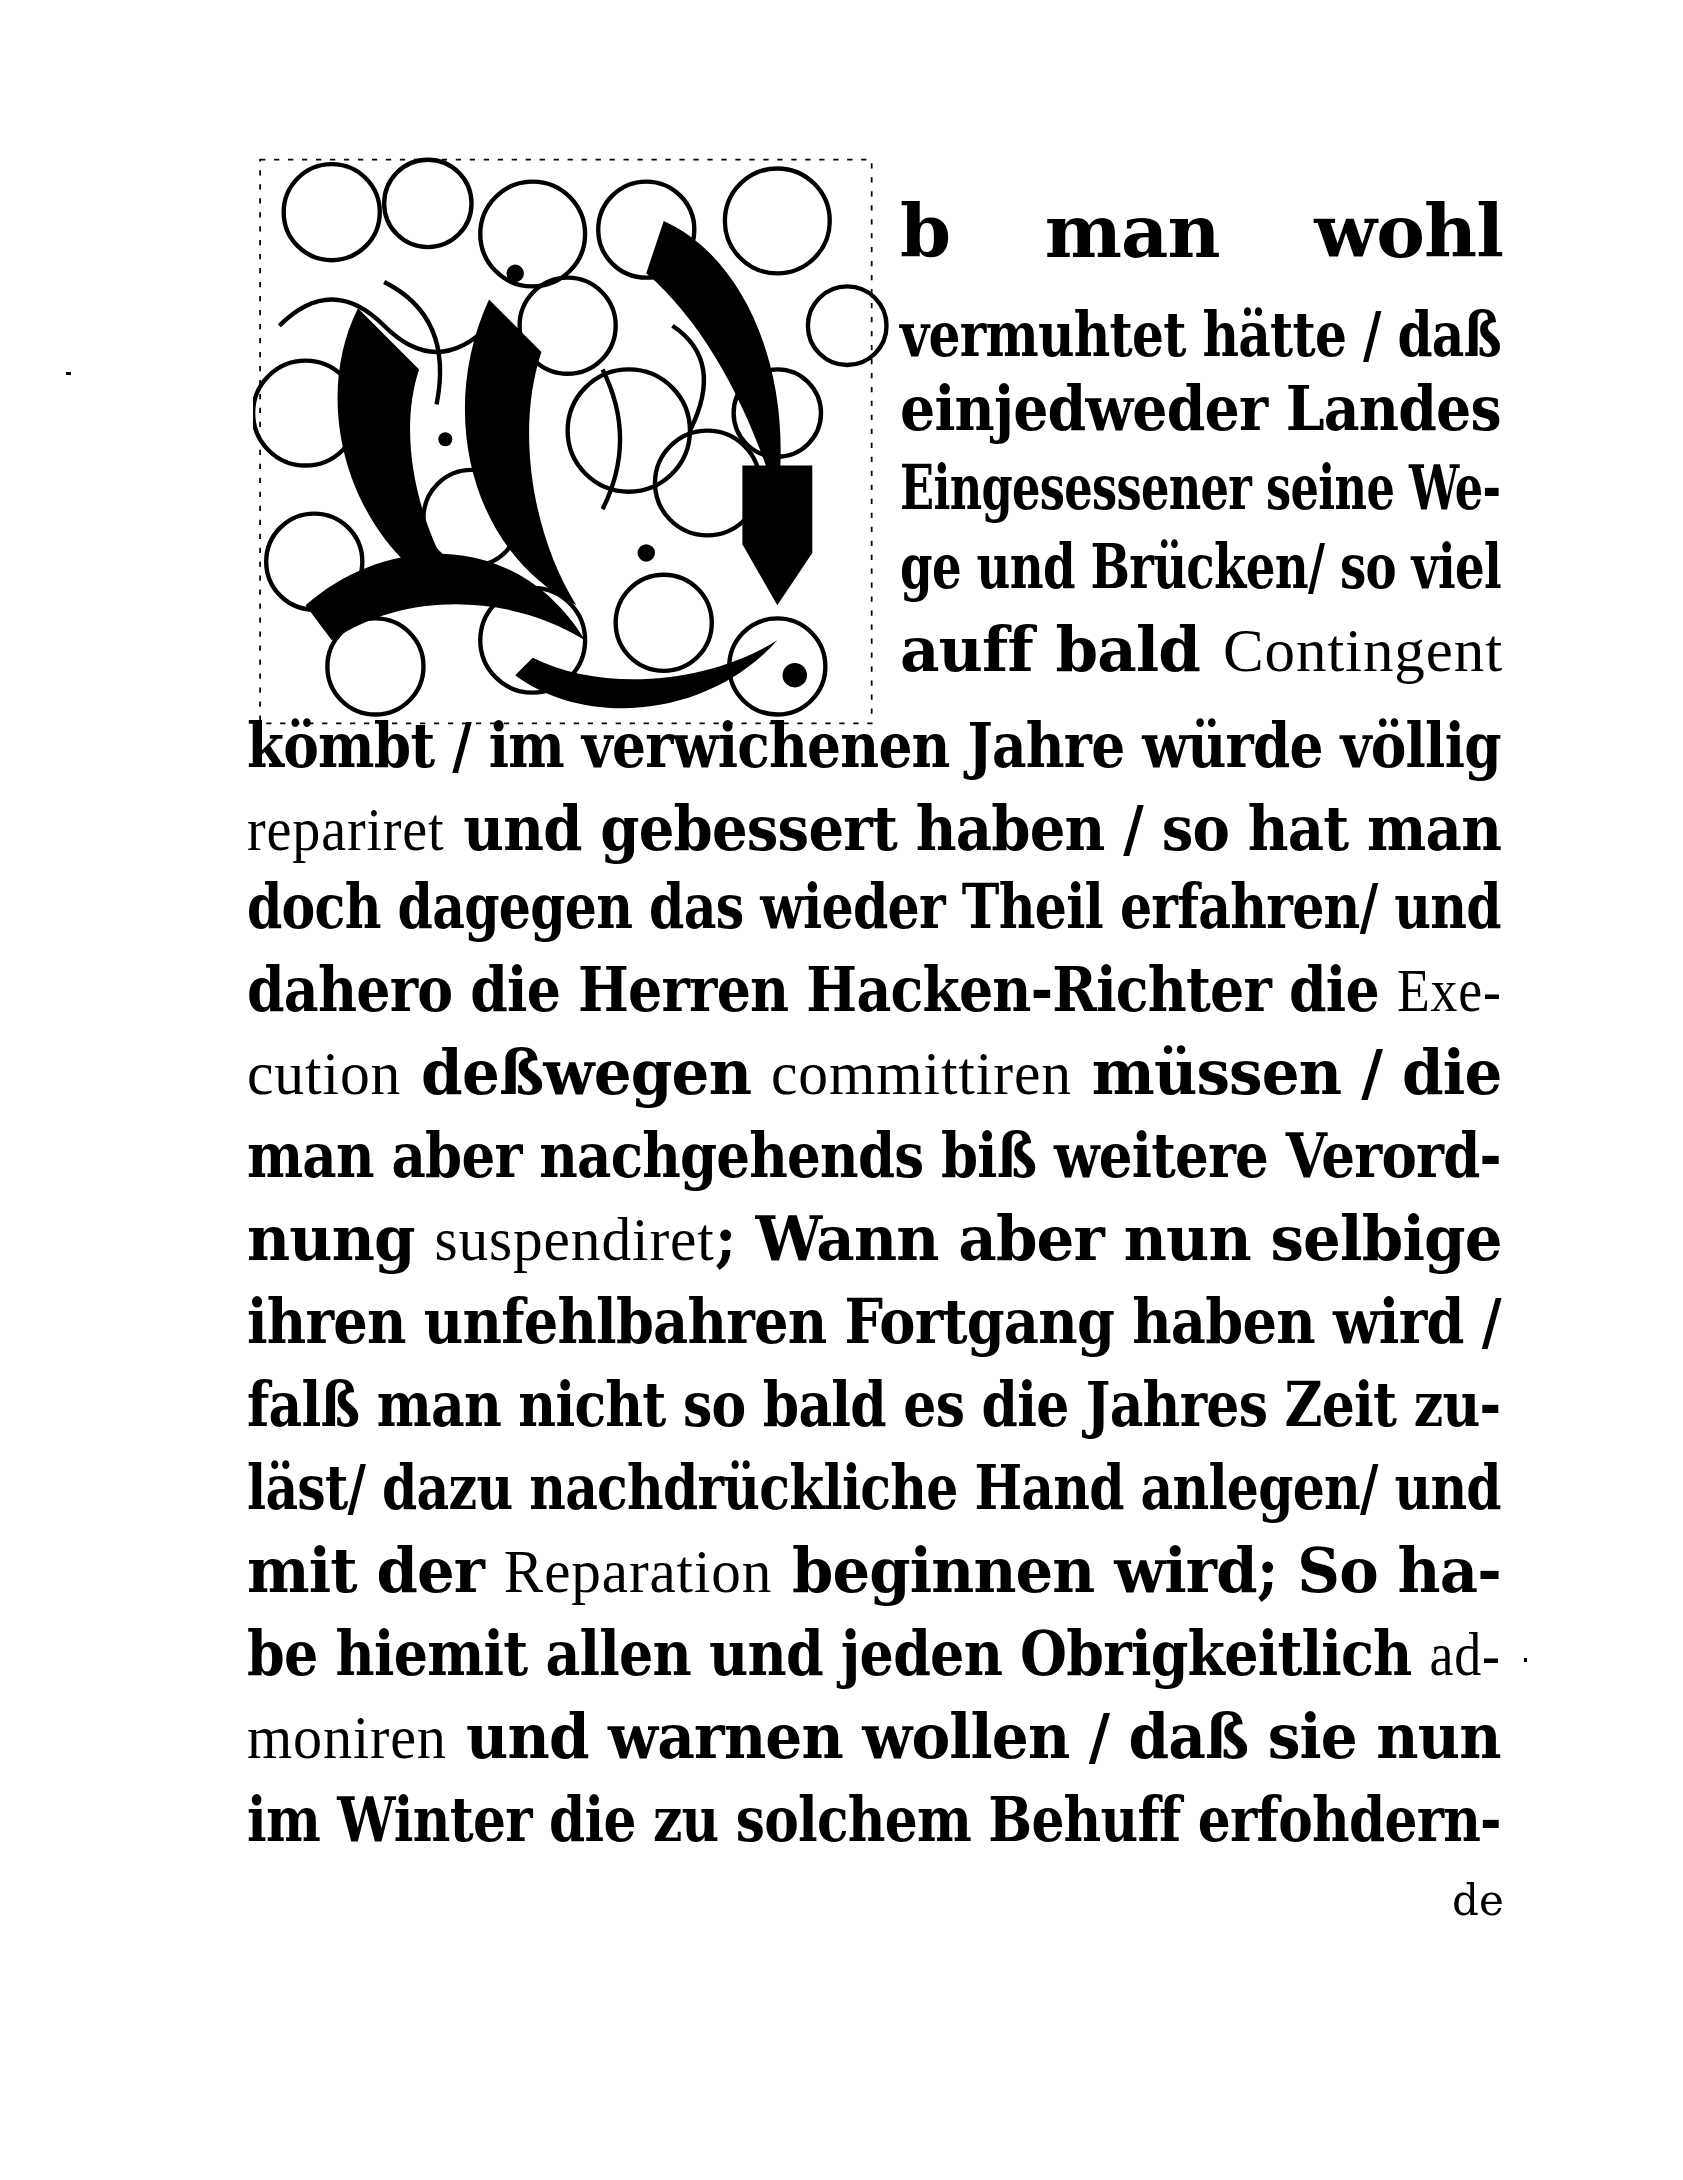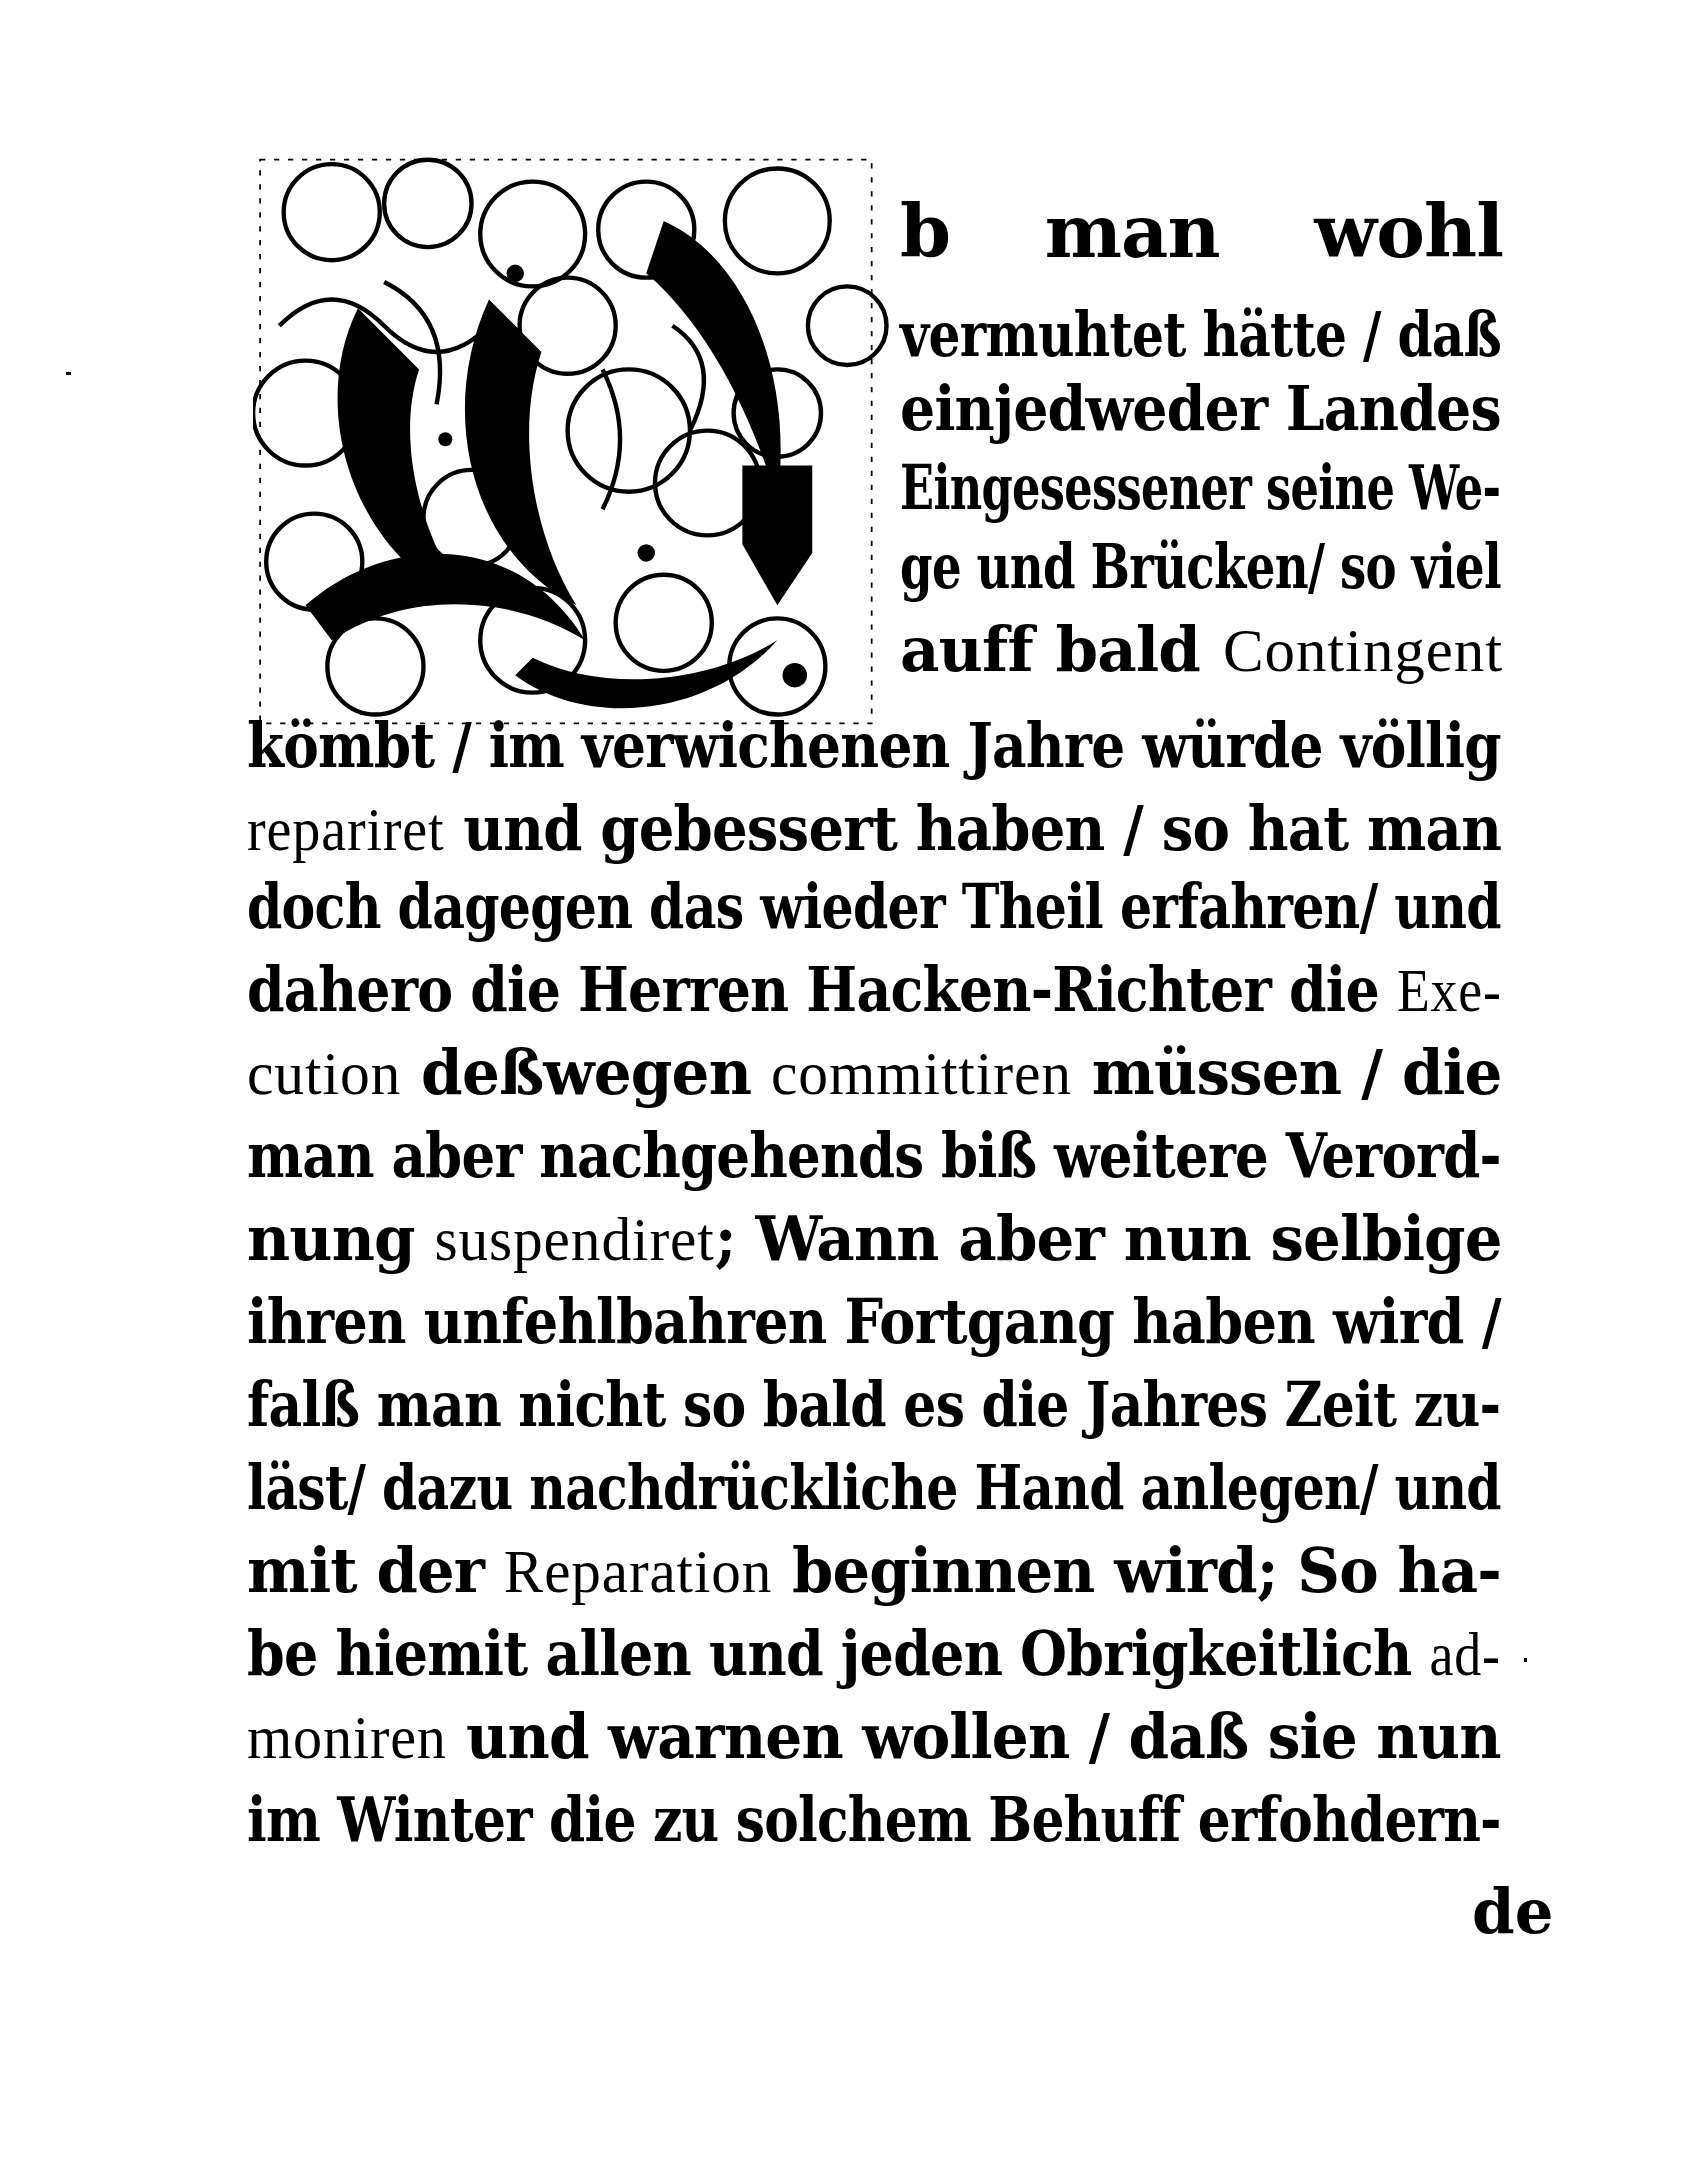--- a/index.html
+++ b/index.html
@@ -11,22 +11,22 @@
 
   .initial { position: absolute; left: 253px; top: 135px; width: 638px; height: 581px; }
   .initial svg { width: 100%; height: 100%; display: block; }
 
   .line { position: absolute; white-space: nowrap; font-family: "DejaVu Serif", serif;
           font-weight: bold; font-size: 61px; line-height: 1; letter-spacing: -0.9px;
           transform-origin: left top; }
   .line .latin { font-weight: normal; font-family: "Liberation Serif", serif; letter-spacing: 0.9px; }
   .head { left: 900px; width: 603px; text-align: justify; text-align-last: justify; }
   .body { left: 247px; width: 1258px; text-align: justify; text-align-last: justify; }
-  .catch { position: absolute; left: 1452px; top: 1860px; font-weight: bold; font-size: 61px;
-           font-family: "DejaVu Serif", serif; margin-left: 20px; }
+  .catch { position: absolute; left: 1452px; top: 1860px; font-weight: normal; font-size: 42px;
+           font-family: "DejaVu Serif", serif; }
 </style>
 </head>
 <body>
 
 <div class="page">
 
   <div class="speck"></div>
   <div class="speck2"></div>
 
   <div class="initial">

